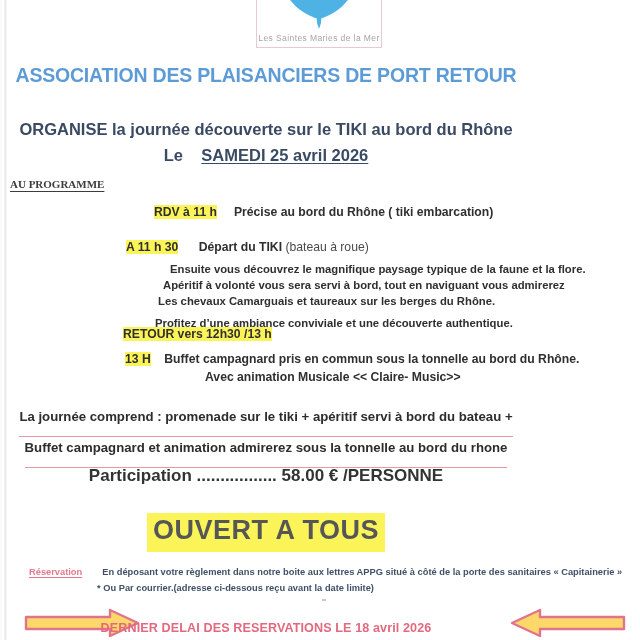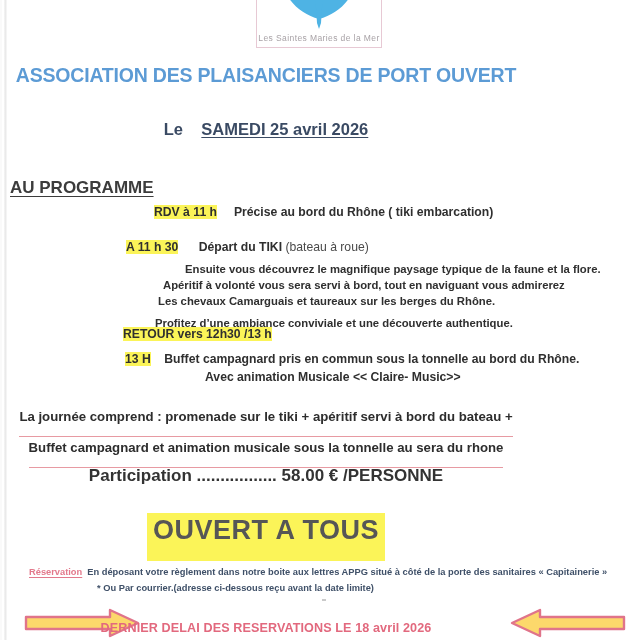--- a/index.html
+++ b/index.html
@@ -78,41 +78,41 @@
     font-family: "Liberation Sans", sans-serif;
   }
   .organise .u { text-decoration: underline; text-underline-offset: 2px; }
 
   
   .au-programme {
     position: absolute;
     left: 10px; top: 178px;
     color: #3c3c3c;
     font-weight: bold;
-    font-size: 17px;
+    font-size: 11px;
     text-decoration: underline;
     text-underline-offset: 3px;
-    font-family: Liberation Sans, sans-serif;
+    font-family: Liberation Serif, serif;
   }
 
   
   .program {
     position: absolute;
     left: 0; top: 205px;
     width: 640px;
     color: #2f2f2f;
     font-family: "Liberation Sans", sans-serif;
   }
   .hl { background: #fbf458; }
   .row { font-size: 12.2px; font-weight: bold; white-space: nowrap; }
   .r-rdv   { position: absolute; left: 126px; top: 0px; padding-left: 28px; }
   .r-1130  { position: absolute; left: 126px; top: 35px; }
   .r-1130 .light { font-weight: normal; color: #4a4a4a; }
   .detail  { position: absolute; font-size: 11.3px; font-weight: bold; color: #2f2f2f; white-space: nowrap; }
-  .d1 { left: 170px; top: 58px; margin-left: 15px; }
+  .d1 { left: 170px; top: 58px; }
   .d2 { left: 163px; top: 74px; }
   .d3 { left: 158px; top: 90px; }
   .d4 { left: 155px; top: 112px; text-align: right; }
   .r-retour { position: absolute; left: 123px; top: 122px; }
   .r-13h   { position: absolute; left: 125px; top: 147px; }
   .r-13h-2 { position: absolute; left: 205px; top: 165px; font-size: 12.2px; font-weight: bold; white-space: nowrap; }
 
   
   .comprend {
     position: absolute;
@@ -147,39 +147,39 @@
     left: 0; right: 0; top: 513px;
     text-align: center;
   }
   .ouvert {
     display: inline-block;
     background: #fbf458;
     color: #565656;
     font-weight: bold;
     font-size: 27px;
     letter-spacing: .5px;
-    padding: 2px 6px 15px 6px;
+    padding: 2px 6px 6px 6px;
     font-family: "Liberation Sans", sans-serif;
   }
 
   
   .reserv-line1 {
     position: absolute;
     left: 29px; top: 567px;
     font-size: 9.3px;
     font-weight: bold;
     color: #3f5068;
     white-space: nowrap;
     font-family: "Liberation Sans", sans-serif;
   }
   .reserv-label {
     color: #e3798c;
     text-decoration: underline;
     text-underline-offset: 2px;
-    margin-right: 5px;
+    margin-right: 20px;
   }
   .reserv-line2 {
     position: absolute;
     left: 97px; top: 583px;
     font-size: 9.3px;
     font-weight: bold;
     color: #3f5068;
     white-space: nowrap;
     font-family: "Liberation Sans", sans-serif;
   }
@@ -215,23 +215,24 @@
   <div class="scan-edge-left"></div>
 
   <div class="logo-wrap">
     <svg class="logo-svg" width="124" height="86" viewBox="0 0 124 86">
       <path d="M62 4 C50 4 42 12 42 22 C42 30 48 36 54 39 L54 46 C46 44 38 38 33 30 L26 34 C24 30 21 27 17 26 C20 32 21 39 20 45 L28 42 C34 56 47 66 62 70 C77 66 90 56 96 42 L104 45 C103 39 104 32 107 26 C103 27 100 30 98 34 L91 30 C86 38 78 44 70 46 L70 39 C76 36 82 30 82 22 C82 12 74 4 62 4 Z M62 14 C67 14 71 18 71 23 C71 28 67 32 62 32 C57 32 53 28 53 23 C53 18 57 14 62 14 Z" fill="#4eb3e4"></path>
       <path d="M58 44 L66 44 L64 74 L62 80 L60 74 Z" fill="#4eb3e4"></path>
     </svg>
     <div class="logo-caption">Les Saintes Maries de la Mer</div>
   </div>
 
-  <div class="assoc-title">ASSOCIATION DES PLAISANCIERS DE PORT OUVERT</div>
+  <div class="assoc-title">ASSOCIATION DES PLAISANCIERS DE PORT RETOUR</div>
 
   <div class="organise">
+    <div>ORGANISE la journée découverte sur le TIKI au  bord du Rhône</div>
     <div>
       <span>Le</span>
       &nbsp;&nbsp;
       <span class="u">SAMEDI  25 avril 2026</span>
     </div>
   </div>
 
   <div class="au-programme">AU PROGRAMME</div>
 
   <div class="program">
@@ -262,21 +263,21 @@
       <span class="hl">13 H</span>
       &nbsp;&nbsp;
       <span>Buffet campagnard pris en commun sous la  tonnelle au  bord du Rhône.</span>
     </div>
 
     <div class="r-13h-2">Avec animation Musicale &lt;&lt; Claire- Music&gt;&gt;</div>
   </div>
 
   <div class="comprend">
     <div><span>La journée comprend :  promenade sur le tiki  + apéritif servi à bord du bateau +</span></div>
-    <div><span>Buffet campagnard  et animation musicale sous la tonnelle au sera du rhone</span></div>
+    <div><span>Buffet campagnard  et animation admirerez sous la tonnelle au bord du rhone</span></div>
   </div>
 
   <div class="participation">Participation ................. 58.00 € /PERSONNE</div>
 
   <div class="ouvert-wrap">
     <span class="ouvert">OUVERT A TOUS</span>
   </div>
 
   <div class="reserv-line1">
     <span class="reserv-label">Réservation</span><span>En déposant votre règlement dans notre  boite aux lettres APPG  situé à côté de la porte des sanitaires  « Capitainerie »</span>

